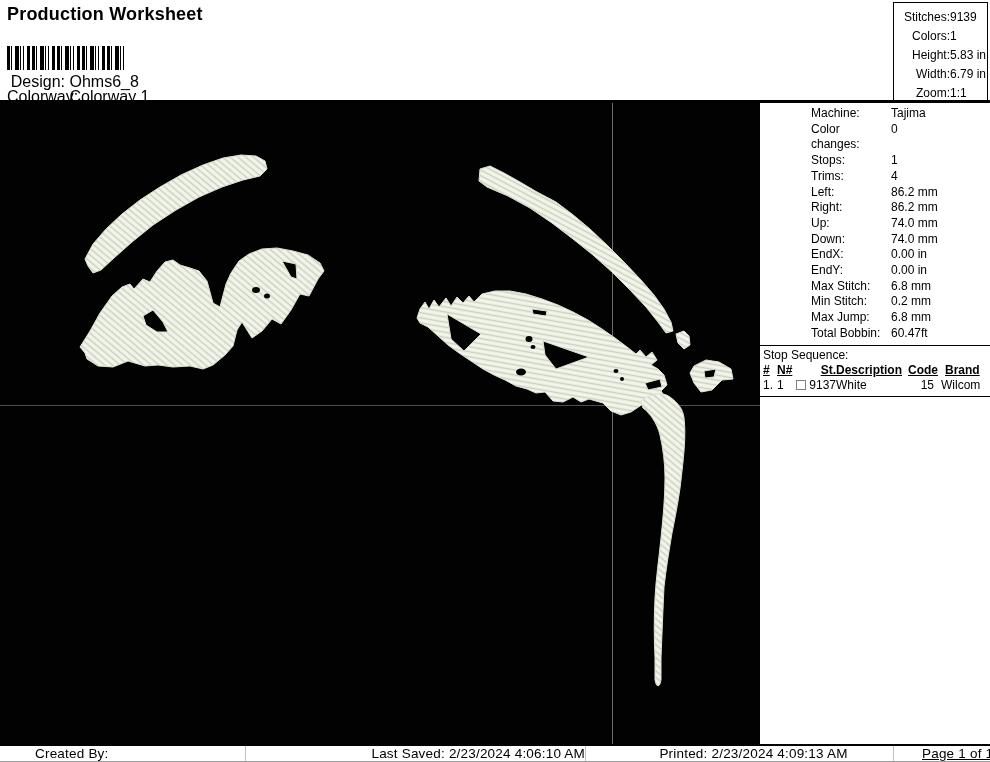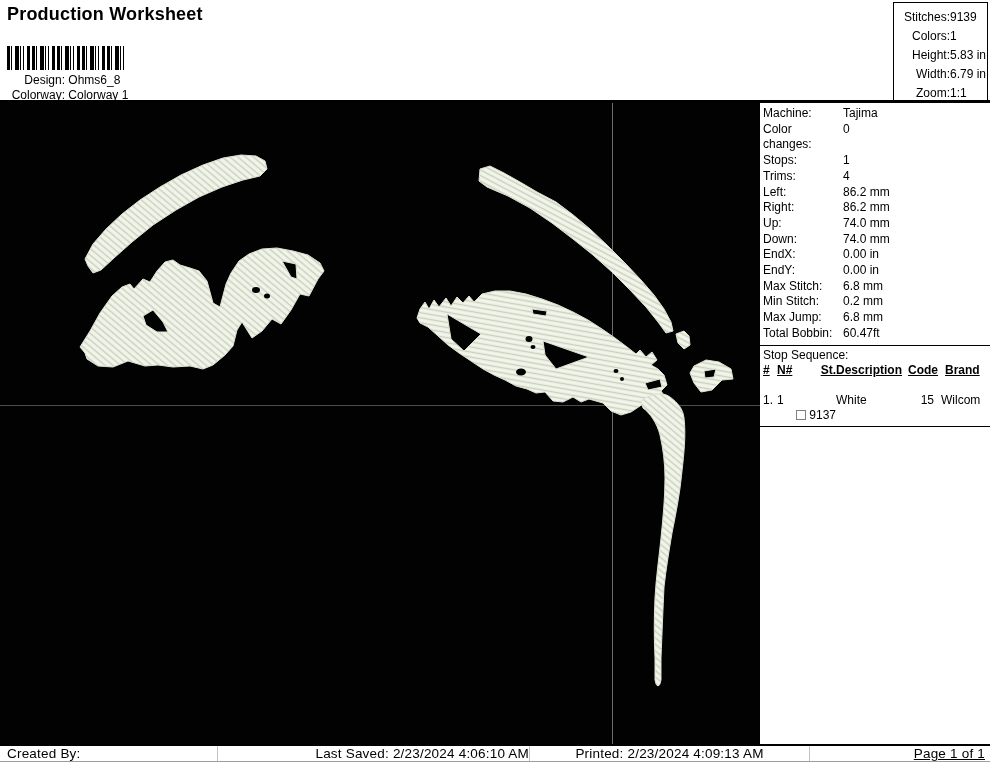--- a/index.html
+++ b/index.html
@@ -9,56 +9,56 @@
 
   
   .header { position:relative; height:103px; border-bottom:3px solid #000; background:#fff;text-align:right; }
   .title { position:absolute; left:7px; top:4px; font-size:18px; font-weight:bold; letter-spacing:0.2px; }
   .subtitle { position:absolute; left:7px; top:28px; font-size:12px; }
   .barcode { position:absolute; left:7px; top:46px; width:118px; height:24px;
     background:repeating-linear-gradient(90deg,
       #000 0 3px, #fff 3px 4px, #000 4px 5px, #fff 5px 8px,
       #000 8px 12px, #fff 12px 13px, #000 13px 14px, #fff 14px 16px,
       #000 16px 17px, #fff 17px 20px, #000 20px 23px, #fff 23px 25px); }
-  .kv { position:absolute; left:7px; font-size:12px; }
+  .kv { position:absolute; left:7px; font-size:16px; }
   .kv .k { display:inline-block; width:58px; }
   .design-row { top:73px; }
   .colorway-row { top:88px; }
 
   .stats-box { position:absolute; right:2px; top:2px; width:95px; height:99px;
     border:1px solid #000; font-size:12px; padding:5px 0 0 6px; background:#fff; }
   .stats-box .row { display:flex; line-height:19px; }
   .stats-box .label { width:50px; }
 
   
   .content { display:flex; height:641px; }
   .canvas { width:760px; height:641px; background:#020202; position:relative; flex:none; }
   .canvas svg { position:absolute; left:0; top:0; }
 
   .panel { width:230px; flex:none; font-size:12px; background:#fff; }
   .machine-info { padding:3px 0 0 3px; }
   .machine-info .row { display:flex; line-height:15.7px; }
-  .machine-info .label { width:80px; flex:none; }
+  .machine-info .label { width:80px; flex:none;margin-left:48px; }
   .sep { border-top:1px solid #000; margin-top:3px; }
   .stop-title { padding-left:3px; line-height:16px; padding-top:1px; }
   .seq-grid { display:grid; grid-template-columns:14px 13px 46px 1fr 36px 56px; padding-left:3px; align-items:center; }
   .seq-head { font-weight:bold; line-height:15px; }
   .seq-head span { text-decoration:underline; }
   .seq-head .c-st, .seq-head .c-code { text-align:right; }
   .seq-head .c-brand { padding-left:7px; }
   .seq-row { line-height:15px; }
-  .seq-row .c-st { display:flex; justify-content:flex-end; align-items:center; gap:3px;margin-top:30px; }
+  .seq-row .c-st { display:flex; justify-content:flex-end; align-items:center; gap:3px; }
   .seq-row .c-code { text-align:right; }
   .seq-row .c-brand { padding-left:7px; }
   .cb { width:10px; height:10px; border:1px solid #808080; background:#fff; flex:none; }
 
   
   .footer { height:18px; border-top:2px solid #000; border-bottom:1px solid #9e9e9e;
     display:flex; font-size:13.5px; letter-spacing:0.2px; background:#fff; }
-  .footer .cell { line-height:15px; border-right:1px solid #c2c2c2; overflow:hidden; white-space:nowrap; }
+  .footer .cell { line-height:15px; border-right:1px solid #c2c2c2; overflow:hidden; white-space:nowrap;margin-left:28px; }
   .footer .c1 { width:218px; padding-left:7px; }
   .footer .c2 { width:312px; text-align:right; }
   .footer .c3 { width:280px; text-align:center; }
   .footer .c4 { flex:1; text-align:right; padding-right:5px; border-right:none;text-decoration:underline; }
 </style>
 </head>
 <body>
 
 <div class="page">
 

